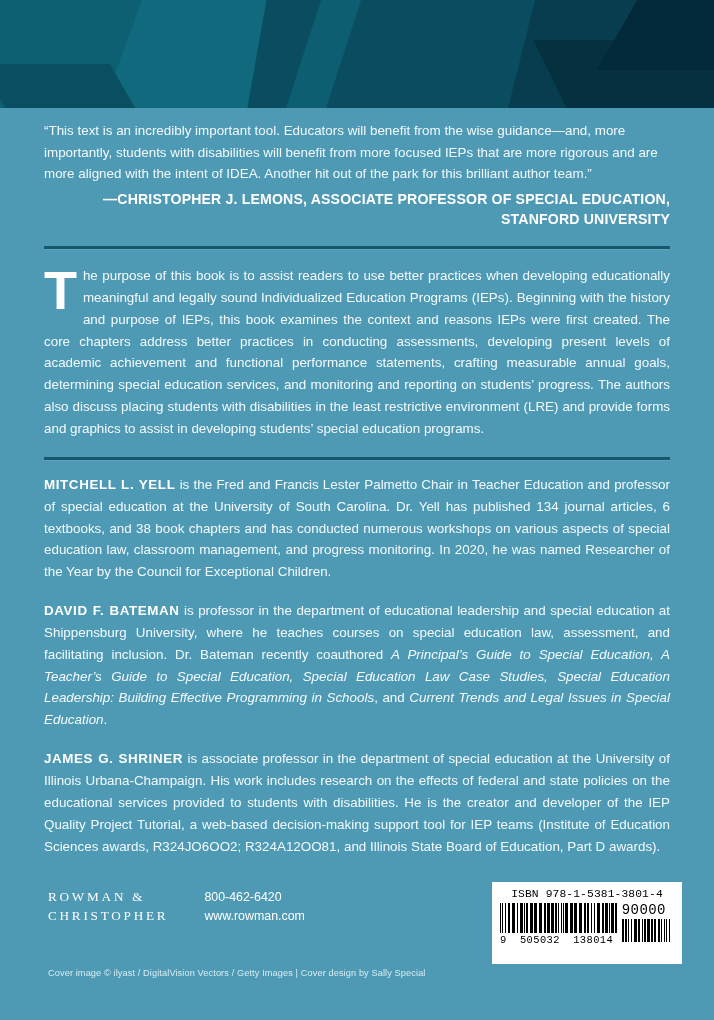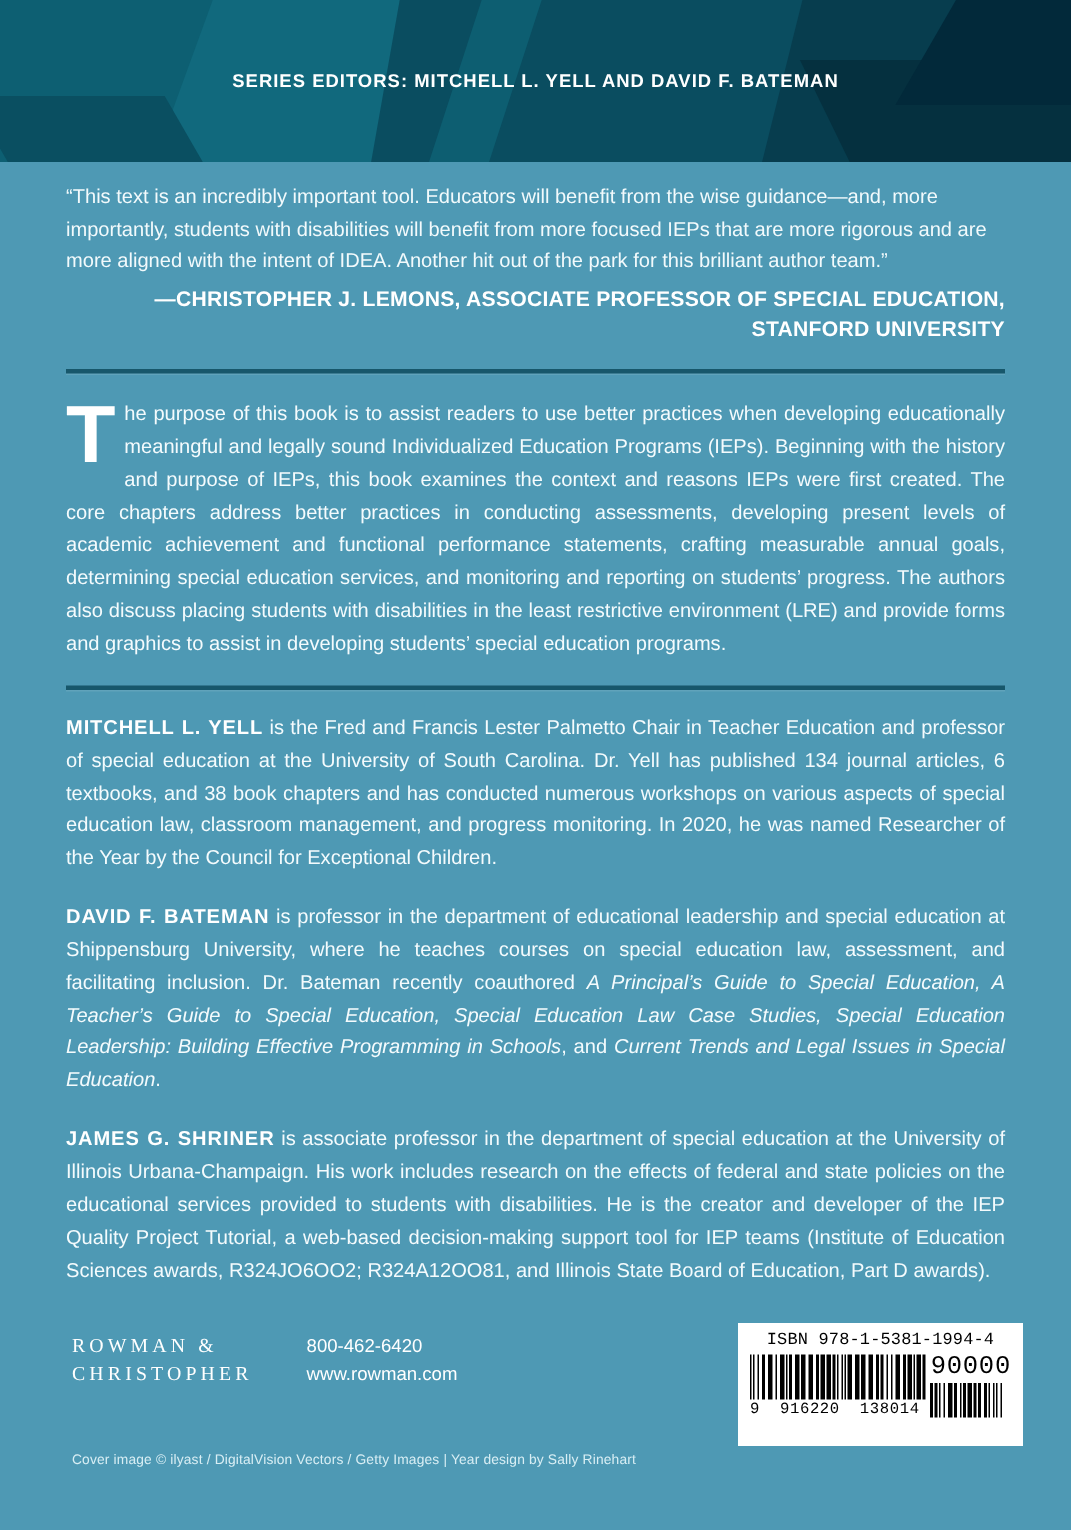--- a/index.html
+++ b/index.html
@@ -231,23 +231,23 @@
   }
   .bars span {
     display: block;
     height: 100%;
     background: #000;
   }
   .bars-ean { width: 118px; }
   .bars-addon { width: 50px; height: 23px; }
   .bc-addon-num {
     font-family: "Liberation Mono", monospace;
-    font-size: 17px;
+    font-size: 14px;
     color: #000;
-    text-align: center;
+    text-align: left;
     line-height: 1;
     margin-bottom: 2px;
     letter-spacing: 0.03em;
   }
   .bc-digits {
     font-family: "Liberation Mono", monospace;
     font-size: 10.4px;
     color: #000;
     letter-spacing: 0.04em;
     margin-top: 1px;
@@ -265,21 +265,20 @@
     <div class="facet f1"></div>
     <div class="facet f2"></div>
     <div class="facet f3"></div>
     <div class="facet f4"></div>
     <div class="facet f5"></div>
     <div class="facet f6"></div>
     <div class="facet f7"></div>
     <div class="facet f8"></div>
 
     <div class="header-text">
-      <div class="series-editors">SERIES EDITORS: MITCHELL L. YELL AND DAVID F. BATEMAN</div>
     </div>
   </div>
 
   <div class="body-area">
 
     <div class="quote-block">
       <p class="quote-text">“This text is an incredibly important tool. Educators will benefit from the wise guidance—and, more importantly, students with disabilities will benefit from more focused IEPs that are more rigorous and are more aligned with the intent of IDEA. Another hit out of the park for this brilliant author team.”</p>
       <p class="quote-attrib">—CHRISTOPHER J. LEMONS, ASSOCIATE PROFESSOR OF SPECIAL EDUCATION, STANFORD UNIVERSITY</p>
     </div>
 
@@ -316,21 +315,21 @@
         <div>CHRISTOPHER</div>
       </div>
       <div class="contact">
         <div>800-462-6420</div>
         <div>www.rowman.com</div>
       </div>
     </div>
 
     <div class="barcode-box">
       <div class="bc-inner">
-        <div class="bc-isbn">ISBN 978-1-5381-1994-4</div>
+        <div class="bc-isbn">ISBN 978-1-5381-3801-4</div>
         <div class="bc-main-row">
           <div class="bc-left-col">
             <div class="bars bars-ean" id="ean-bars">
                 <span style="width:1px"></span>
                 <span style="width:1px;background:transparent"></span>
                 <span style="width:1px"></span>
                 <span style="width:2px;background:transparent"></span>
                 <span style="width:1px"></span>
                 <span style="width:2px;background:transparent"></span>
                 <span style="width:2px"></span>
@@ -388,21 +387,21 @@
                 <span style="width:3px"></span>
                 <span style="width:1px;background:transparent"></span>
                 <span style="width:1px"></span>
                 <span style="width:1px;background:transparent"></span>
                 <span style="width:3px"></span>
                 <span style="width:1px;background:transparent"></span>
                 <span style="width:2px"></span>
                 <span style="width:1px;background:transparent"></span>
               </div>
             <div class="bc-digits">
-              <span>9</span>&nbsp;&nbsp;<span>916220</span>&nbsp;&nbsp;<span>138014</span>
+              <span>9</span>&nbsp;&nbsp;<span>505032</span>&nbsp;&nbsp;<span>138014</span>
             </div>
           </div>
           <div class="bc-right-col">
             <div class="bc-addon-num">90000</div>
             <div class="bars bars-addon" id="addon-bars">
                 <span style="width:2px"></span>
                 <span style="width:1px;background:transparent"></span>
                 <span style="width:2px"></span>
                 <span style="width:1px;background:transparent"></span>
                 <span style="width:1px"></span>
@@ -432,16 +431,16 @@
                 <span style="width:1px"></span>
                 <span style="width:2px;background:transparent"></span>
                 <span style="width:1px"></span>
                 <span style="width:2px;background:transparent"></span>
               </div>
           </div>
         </div>
       </div>
     </div>
 
-    <div class="credits">Cover image © ilyast / DigitalVision Vectors / Getty Images | Year design by Sally Rinehart</div>
+    <div class="credits">Cover image © ilyast / DigitalVision Vectors / Getty Images | Cover design by Sally Special</div>
   </div>
 
 </div>
 
 </body></html>

